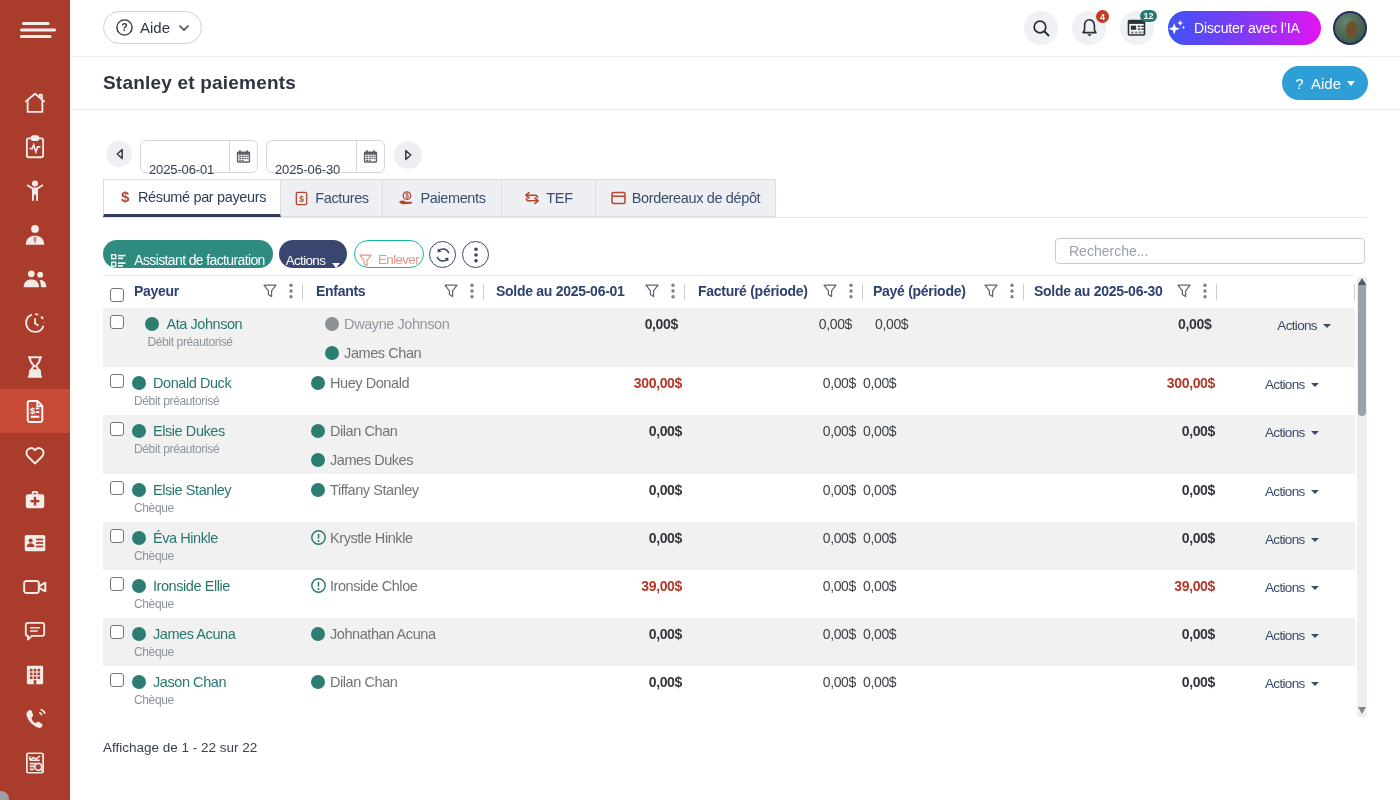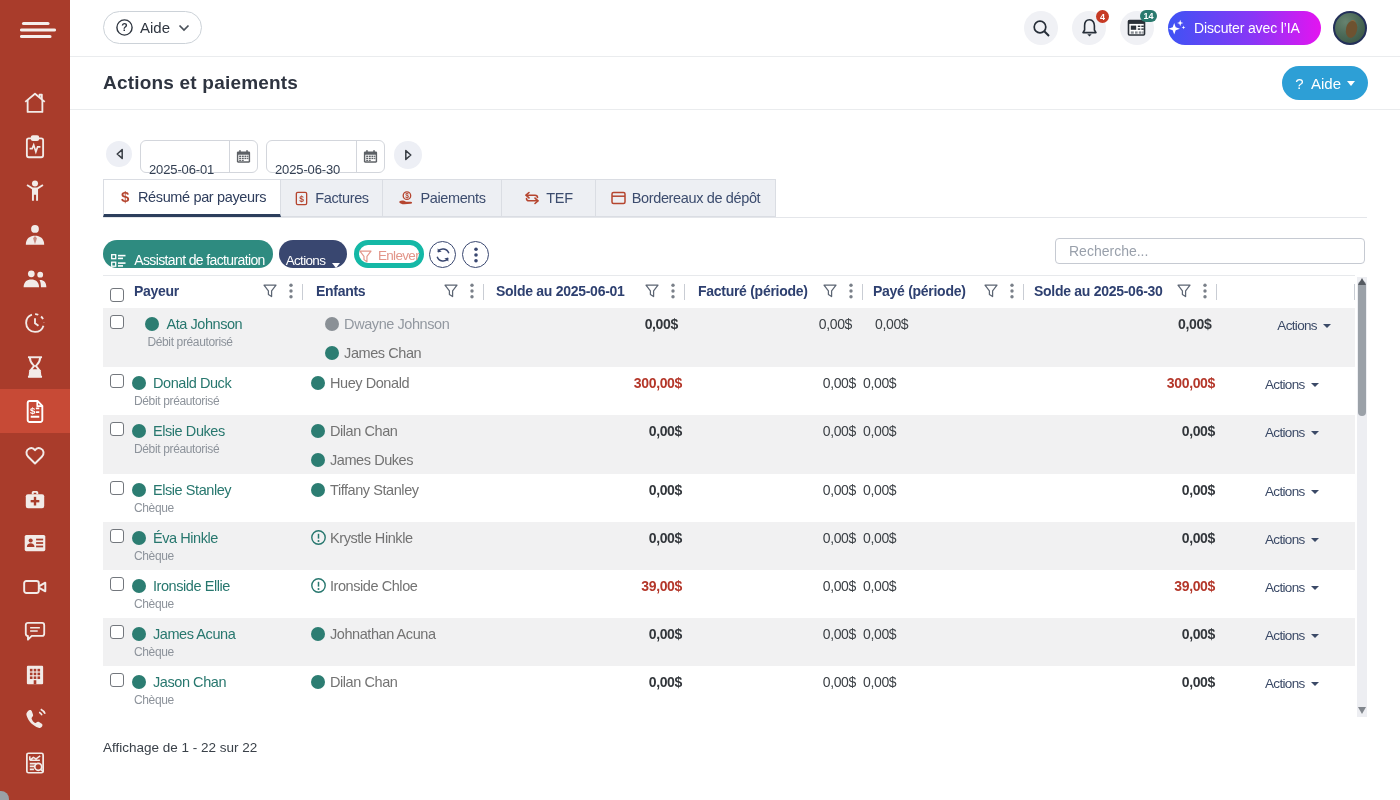--- a/index.html
+++ b/index.html
@@ -43,21 +43,21 @@
   #tabs { position:absolute; left:33px; top:69px; height:38px; display:flex; }
   #tabline { position:absolute; left:33px; top:107px; width:1264px; height:1px; background:#e4e6ea; }
   .tab { height:38px; display:flex; align-items:center; justify-content:center; gap:6px; font-size:14.5px; letter-spacing:-0.025em; color:#3c4c6e; background:#edeff3; border:1px solid #dadde3; margin-right:-1px; }
   .tab.active { background:#fff; color:#2e3d5c; border-bottom:3px solid #2c3e5c; z-index:2; }
 
   
   #toolbar { position:absolute; left:0; top:130px; width:1330px; height:30px; }
   .btn { position:absolute; top:0; height:28px; border-radius:14px; display:flex; align-items:flex-end; font-size:13.5px; letter-spacing:-0.05em; white-space:nowrap; }
   .btn-teal { left:33px; width:170px; justify-content:center; background:#2e8b80; color:#fff; gap:8px; font-size:14px; letter-spacing:-0.045em; }
   .btn-navy { left:209px; width:68px; justify-content:center; background:#394770; color:#fff; gap:7px; }
-  .btn-outline { left:284px; width:70px; justify-content:center; background:#fff; border:5px solid #14b8a6; color:#e2968a; gap:6px; }
+  .btn-outline { left:284px; width:70px; justify-content:center; background:#fff; border:1px solid #14b8a6; color:#e2968a; gap:6px; }
   .circ-btn { position:absolute; top:1px; width:27px; height:27px; border-radius:50%; border:1px solid #394770; display:flex; align-items:center; justify-content:center; background:#fff; }
   #search { position:absolute; left:985px; top:-2px; width:310px; height:26px; border:1px solid #c6cad2; border-radius:4px; font-size:14px; color:#99a0ab; padding-left:13px; display:flex; align-items:center; }
 
   
   #table { position:absolute; left:33px; top:165px; width:1252px; }
   .thead { position:relative; height:33px; border-top:1px solid #e7e9ec; display:flex; background:#fff; }
   .th { display:flex; align-items:center; padding-bottom:2px; font-weight:bold; font-size:14px; letter-spacing:-0.02em; color:#2e4070; position:relative; white-space:nowrap; }
   .th .grow { flex:1; }
   .th .sep { position:absolute; right:0; top:8px; height:16px; width:1px; background:#c9cdd4; }
   .funnel-dots { display:flex; align-items:center; gap:12px; margin-right:10px; }
@@ -273,34 +273,34 @@
         <rect x="3.8" y="7.6" width="5.4" height="4.2" fill="#2b3138"></rect>
         <rect x="10.8" y="7.6" width="2.5" height="1.4" fill="#2b3138"></rect>
         <rect x="14.3" y="7.6" width="2.5" height="1.4" fill="#2b3138"></rect>
         <rect x="10.8" y="10.4" width="2.5" height="1.4" fill="#2b3138"></rect>
         <rect x="14.3" y="10.4" width="2.5" height="1.4" fill="#2b3138"></rect>
         <rect x="3.8" y="13.4" width="3" height="2.3" fill="#888d93"></rect>
         <rect x="8" y="13.4" width="2.6" height="2.3" fill="#888d93"></rect>
         <rect x="11.8" y="13.4" width="2.6" height="2.3" fill="#888d93"></rect>
         <rect x="15.2" y="13.4" width="1.6" height="2.3" fill="#888d93"></rect>
       </svg>
-      <span class="badge teal">14</span>
+      <span class="badge teal">12</span>
     </div>
   <div class="ai-btn"><svg width="18" height="18" viewBox="0 0 18 18" fill="#fff">
         <path d="M6.2 4 L7.7 8.2 L11.9 9.7 L7.7 11.2 L6.2 15.4 L4.7 11.2 L0.5 9.7 L4.7 8.2 Z"></path>
         <path d="M12.2 0.8 L13 3.2 L15.4 4 L13 4.8 L12.2 7.2 L11.4 4.8 L9 4 L11.4 3.2 Z"></path>
         <path d="M15.5 6.5 L16 7.9 L17.4 8.4 L16 8.9 L15.5 10.3 L15 8.9 L13.6 8.4 L15 7.9 Z"></path>
       </svg>Discuter avec l’IA</div>
   <div class="avatar">
       <div class="bug"></div>
     </div>
 </div>
 
 <div id="titlebar">
-  <h1>Actions et paiements</h1>
+  <h1>Stanley et paiements</h1>
   <div class="help-btn">?&nbsp; Aide <span class="caret-down"></span></div>
 </div>
 
 <div id="content">
 
   <div class="nav-circle" style="left:36px;">
       <svg width="9" height="12" viewBox="0 0 9 12">
         <path d="M7.2 1.6 L2.2 6 L7.2 10.4 Z" fill="none" stroke="#3a3f46" stroke-width="1.5" stroke-linejoin="round"></path>
       </svg>
     </div>

